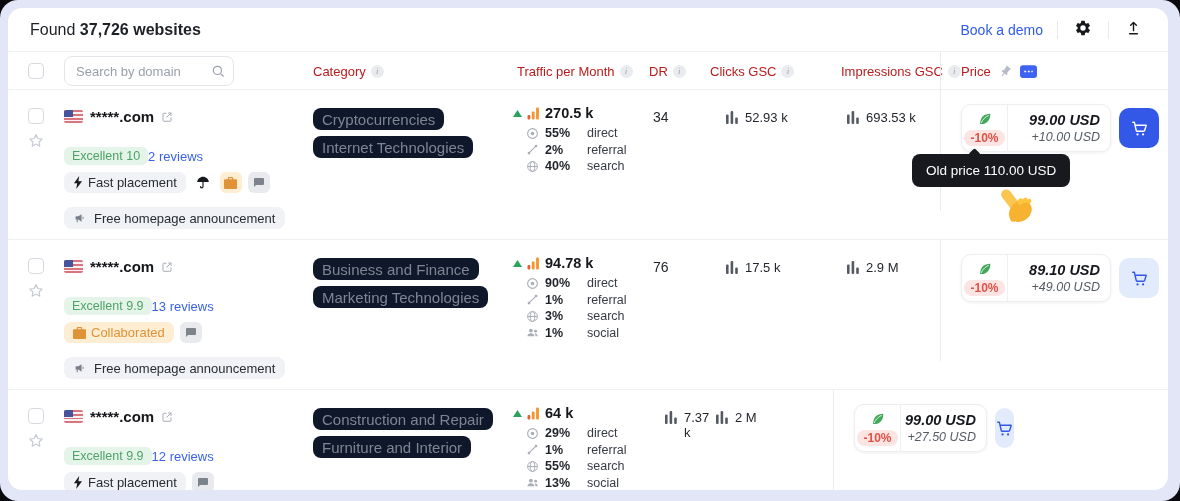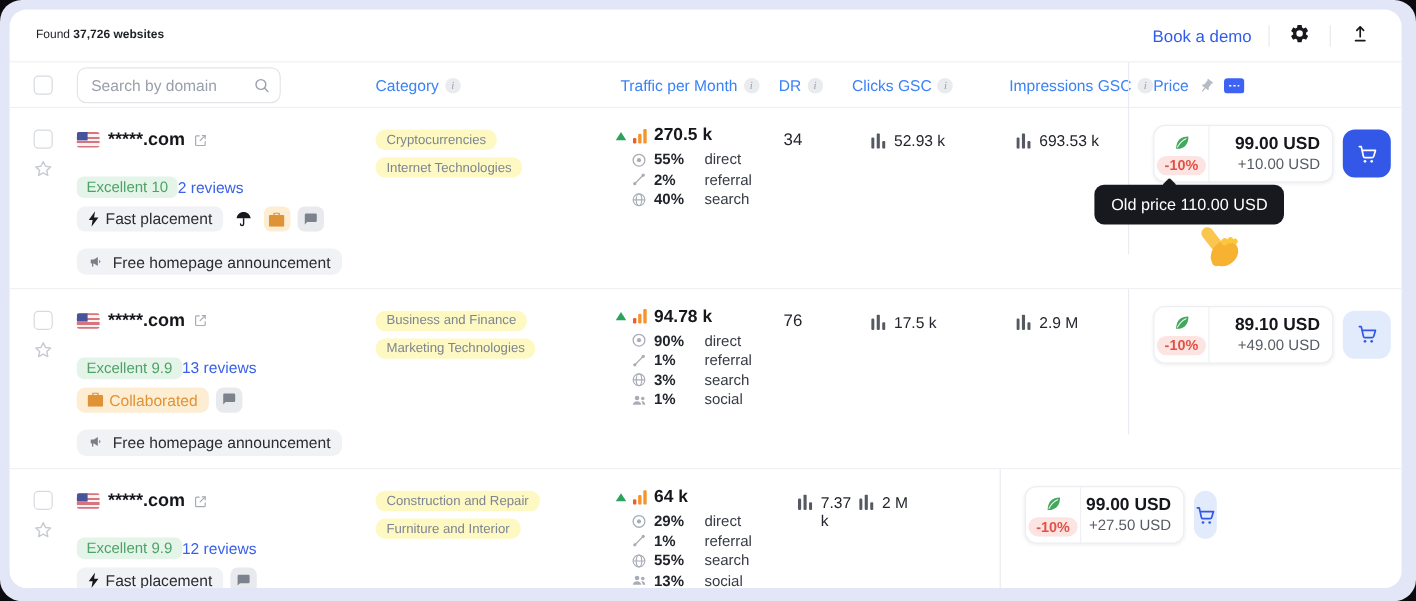--- a/index.html
+++ b/index.html
@@ -2,32 +2,32 @@
 <html><head>
 <meta charset="utf-8">
 <style>
   * { margin:0; padding:0; box-sizing:border-box; }
   body { background:#0b0b0f; font-family:"Liberation Sans","DejaVu Sans",sans-serif; width:1180px; height:501px; overflow:hidden; }
   .screen { position:relative; width:1180px; height:501px; background:#e2e6f6; border-radius:18px; overflow:hidden; }
   .card { position:absolute; left:8px; top:8px; width:1160px; height:482px; background:#ffffff; border-radius:14px; overflow:hidden; }
 
   
   .topbar { height:44px; display:flex; align-items:center; justify-content:space-between; padding:0 24px 0 22px; border-bottom:1px solid #eef0f3; }
-  .found { font-size:10px; color:#1d2025; }
+  .found { font-size:16px; color:#1d2025; }
   .found b { font-weight:700; }
   .top-actions { display:flex; align-items:center; gap:14px; }
   .demo-link { color:#2f5bea; font-size:14px; font-weight:500; text-decoration:none; cursor:pointer; }
   .vdiv { width:1px; height:18px; background:#e7e9ee; }
   .icon-btn { background:none; border:none; cursor:pointer; display:flex; align-items:center; padding:2px; }
 
   
   .thead, .trow { display:grid; grid-template-columns:36px 241px 204px 132px 61px 131px 107px 1fr; padding-left:20px; }
   .thead { height:38px; align-items:center; border-bottom:1px solid #eef0f3; }
   .hcell { display:flex; align-items:center; gap:5px; padding-left:8px; }
-  .hlabel { color:#3b82f6; font-size:13px; white-space:nowrap; }
+  .hlabel { color:#b91c1c; font-size:13px; white-space:nowrap; }
   .info { width:13px; height:13px; border-radius:50%; background:#e9ebee; color:#9aa1ab; font-size:9px; font-style:italic; font-family:"Liberation Serif",serif; display:inline-flex; align-items:center; justify-content:center; flex:0 0 auto; }
   .checkbox { width:16px; height:16px; border:1.5px solid #d6dae0; border-radius:4px; background:#fff; display:inline-block; cursor:pointer; }
   .searchbox { position:relative; width:170px; }
   .searchbox input { width:170px; height:30px; border:1px solid #e3e5ea; border-radius:8px; padding:0 30px 0 11px; font-size:13px; color:#15803d; outline:none; font-family:inherit; }
   .searchbox input::placeholder { color:#9aa0ab; }
   .mag { position:absolute; right:9px; top:8px; }
   .head-price { border-left:1px solid #eaecf1; height:38px; padding-left:20px; gap:8px; }
 
   
   .tbody .trow { position:relative; border-bottom:1px solid #f0f1f5; min-height:135px; padding-top:18px; padding-bottom:10px; }
@@ -49,21 +49,21 @@
   .chip-orange { background:#fcedd3; color:#df9336; }
   .chip-ic { display:inline-flex; }
   .icon-chip { width:22px; height:21px; border-radius:6px; display:inline-flex; align-items:center; justify-content:center; cursor:pointer; }
   .ic-umbrella { background:transparent; }
   .ic-briefcase { background:#fcedd3; color:#df9336; }
   .ic-comment { background:#e8eaee; color:#7d838c; }
   .announce-line { margin-top:14px; }
   .announce { background:#f1f2f5; color:#282c33; font-size:13px; padding:3.5px 10px; border-radius:8px; display:inline-flex; gap:6px; align-items:center; white-space:nowrap; }
 
   .c-category { padding-left:8px; padding-right:10px; display:flex; flex-wrap:wrap; gap:6px; align-content:flex-start; }
-  .tag { background:#fef9c3; color:#7e8592; font-size:11px; padding:2.5px 9px; border-radius:8px; height:fit-content; }
+  .tag { background:#0f172a; color:#7e8592; font-size:15px; padding:2.5px 9px; border-radius:8px; height:fit-content; }
 
   .c-traffic { padding-left:4px; }
   .traffic-head { display:flex; align-items:center; gap:5px; margin-top:-3px; margin-bottom:5px; }
   .tval { font-weight:700; font-size:14.5px; color:#15171b; }
   .bline { display:flex; align-items:center; gap:6px; margin-top:2.5px; padding-left:12px; }
   .bic { display:inline-flex; width:14px; justify-content:center; }
   .bpct { font-weight:700; font-size:12.5px; color:#1f2229; width:36px; }
   .blabel { font-size:12.5px; color:#363b44; }
 
   .c-dr { padding-left:12px; }
@@ -72,21 +72,21 @@
   .c-impressions { padding-left:14px; }
   .c-clicks, .c-impressions { display:flex; align-items:flex-start; gap:7px; padding-top:2px; }
   .gbars { display:inline-flex; margin-top:1px; }
   .gval { font-size:13px; color:#23262d; font-weight:500; }
 
   .c-price { border-left:1px solid #eaecf1; padding:0 16px 0 20px; display:flex; gap:8px; align-items:flex-start; margin-top:-18px; padding-top:14px; height:100%; }
   .tbody .c-price { margin-top:-18px; }
   .price-card { display:flex; background:#fff; border:1px solid #eceef2; border-radius:10px; box-shadow:0 1px 3px rgba(25,30,50,.07); width:150px; min-height:48px; }
   .price-left { width:46px; border-right:1px solid #eef0f4; display:flex; flex-direction:column; align-items:center; justify-content:center; gap:3px; padding:5px 0; }
   .discount { background:#fbe4e1; color:#e05247; font-weight:700; font-size:12px; padding:1px 6px; border-radius:8px; }
-  .price-right { flex:1; display:flex; flex-direction:column; align-items:flex-end; justify-content:center; padding:5px 10px 5px 4px; }
+  .price-right { flex:1; display:flex; flex-direction:column; align-items:flex-end; justify-content:center; padding:5px 10px 5px 4px;font-style:italic; }
   .amount { font-weight:700; font-size:14.5px; color:#15171c; white-space:nowrap; }
   .pextra { font-size:12.5px; color:#555b64; margin-top:2px; white-space:nowrap; }
   .cart-btn { width:40px; height:40px; border-radius:10px; border:none; cursor:pointer; display:flex; align-items:center; justify-content:center; margin-top:4px; }
   .cart-solid { background:#3358e8; color:#ffffff; }
   .cart-light { background:#e2ebfb; color:#3358e8; }
 
   .tooltip { position:absolute; left:904px; top:64px; background:#17191e; color:#fff; font-size:13.5px; font-weight:500; padding:9px 14px; border-radius:8px; z-index:5; white-space:nowrap; }
   .tooltip::before { content:''; position:absolute; top:-4px; left:58px; width:9px; height:9px; background:#17191e; transform:rotate(45deg); border-radius:2px; }
   .hand { position:absolute; left:985px; top:94px; z-index:6; display:inline-flex; }
 </style>

